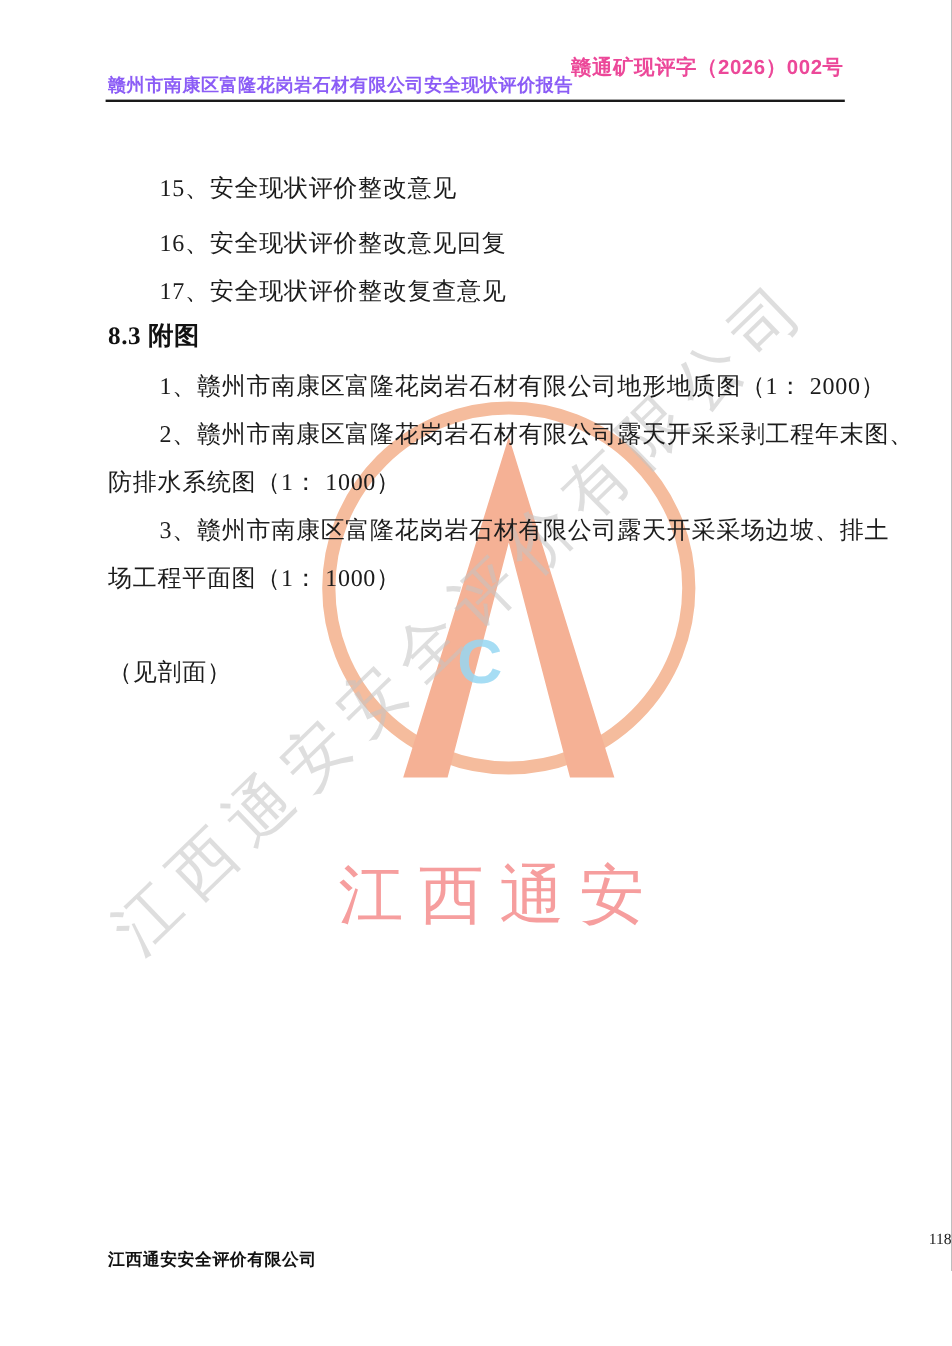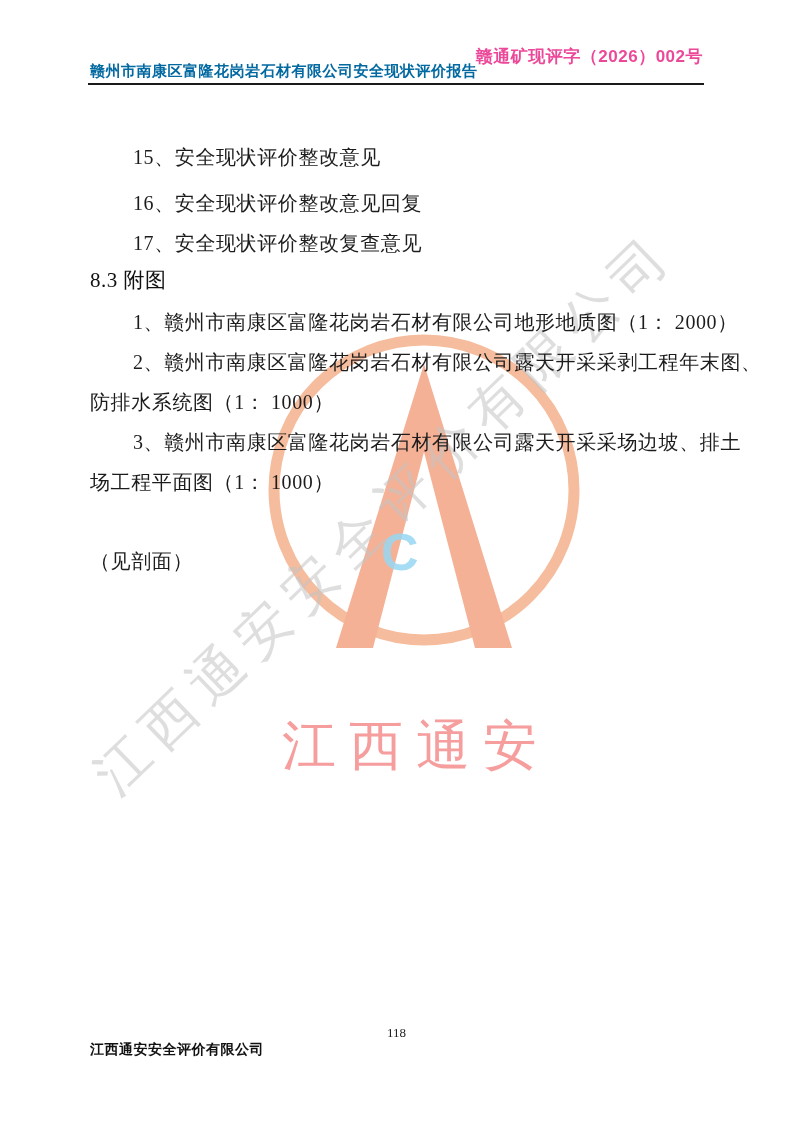--- a/index.html
+++ b/index.html
@@ -10,42 +10,42 @@
     background:#ffffff;
     overflow:hidden;
     font-family:"Liberation Serif", serif;
     color:#1c1c1c;
   }
   
   .hdr-left{
     position:absolute;left:90px;top:62px;
     font-family:"Liberation Sans", sans-serif;
     font-size:15px;font-weight:bold;white-space:nowrap;
-    letter-spacing:0.5px;color:#0369a1;
+    letter-spacing:0.5px;color:#8b5cf6;
   }
   .hdr-right{
     position:absolute;right:90px;top:45px;
     font-family:"Liberation Sans", sans-serif;
     font-size:17px;font-weight:bold;white-space:nowrap;
     letter-spacing:0.5px;color:#ec4899;
   }
   .hdr-rule{
     position:absolute;left:88px;top:83px;
     width:616px;height:2px;background:#1a1a1a;
   }
   
   .bline{
     position:absolute;
     font-size:20px;line-height:26px;
     letter-spacing:0.6px;white-space:nowrap;
     color:#1c1c1c;z-index:3;
   }
   .heading{
     position:absolute;left:90px;top:266px;
-    font-size:21px;font-weight:normal;white-space:nowrap;
+    font-size:21px;font-weight:bold;white-space:nowrap;
     letter-spacing:0.5px;color:#111;z-index:3;
   }
   
   .wm{position:absolute;z-index:1;pointer-events:none;}
   .wm-diagonal{
     left:104px;top:748px;
     font-family:"Liberation Sans", sans-serif;
     font-size:54px;letter-spacing:11px;white-space:nowrap;
     color:rgba(195,195,195,0.55);
     transform:rotate(-44deg);
@@ -66,21 +66,21 @@
   .wm-red-text{
     left:282px;top:710px;
     font-family:"Liberation Sans", sans-serif;
     font-size:54px;font-weight:400;letter-spacing:13px;white-space:nowrap;
     color:rgba(243,120,120,0.72);
   }
   .wm-logo{left:244px;top:330px;width:360px;height:342px;}
   
   .pg-num{
     position:absolute;left:0;top:1025px;width:100%;
-    text-align:center;font-size:13px;color:#222;z-index:3;
+    text-align:right;font-size:13px;color:#222;z-index:3;
   }
   .ftr-company{
     position:absolute;left:90px;top:1041px;
     font-family:"Liberation Sans", sans-serif;
     font-size:14px;font-weight:600;letter-spacing:0.5px;
     white-space:nowrap;color:#111;z-index:3;
   }
 </style>
 </head>
 <body>

